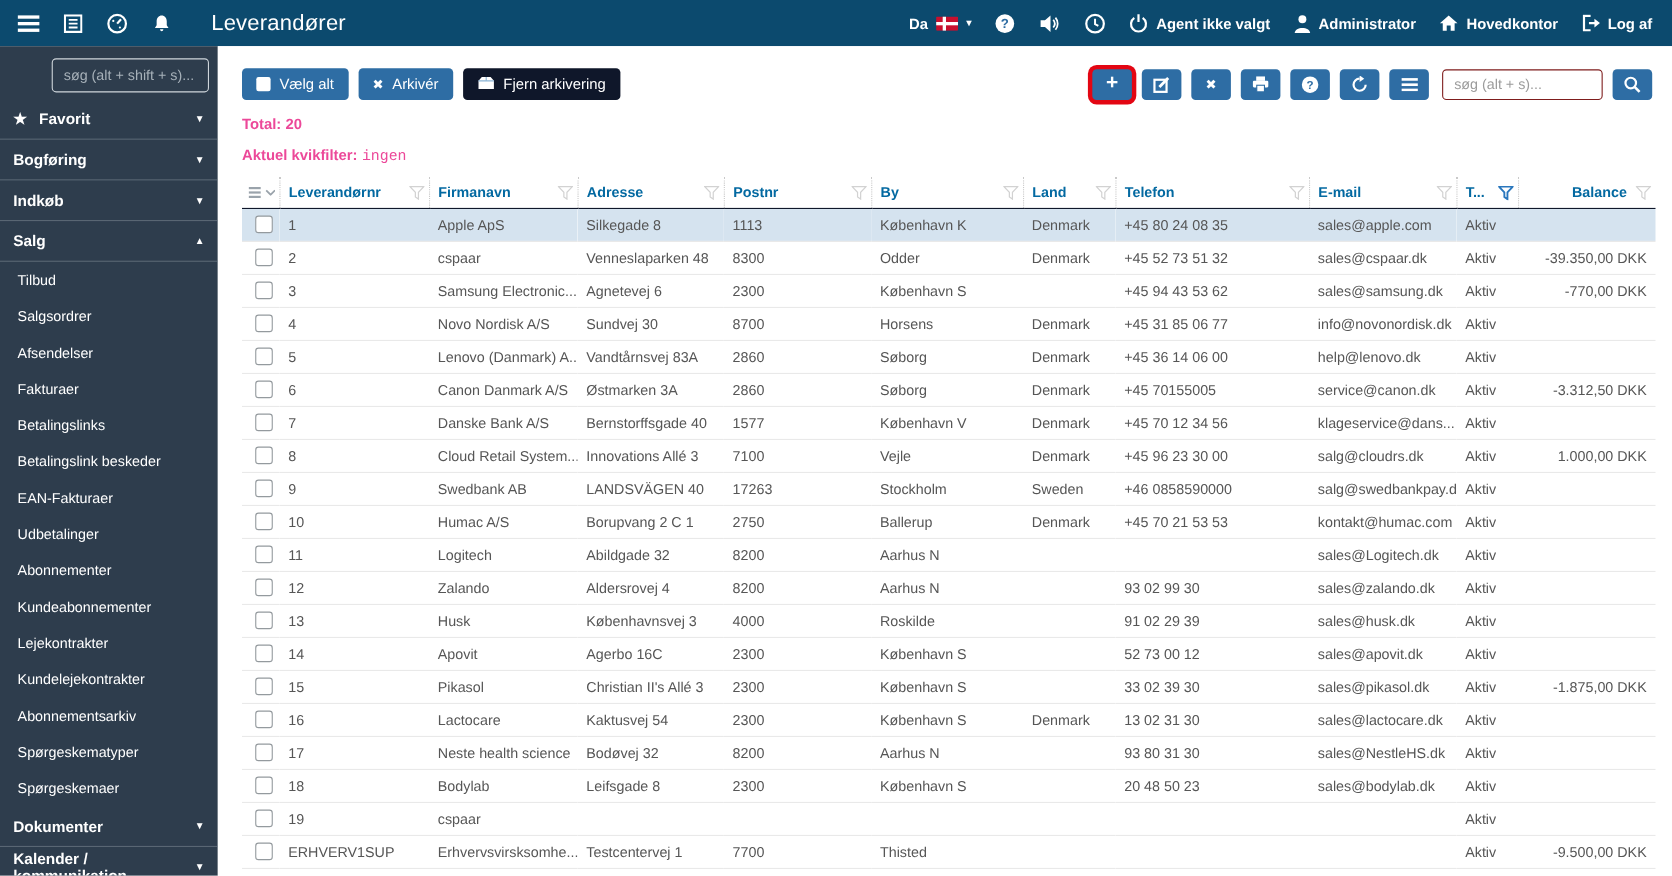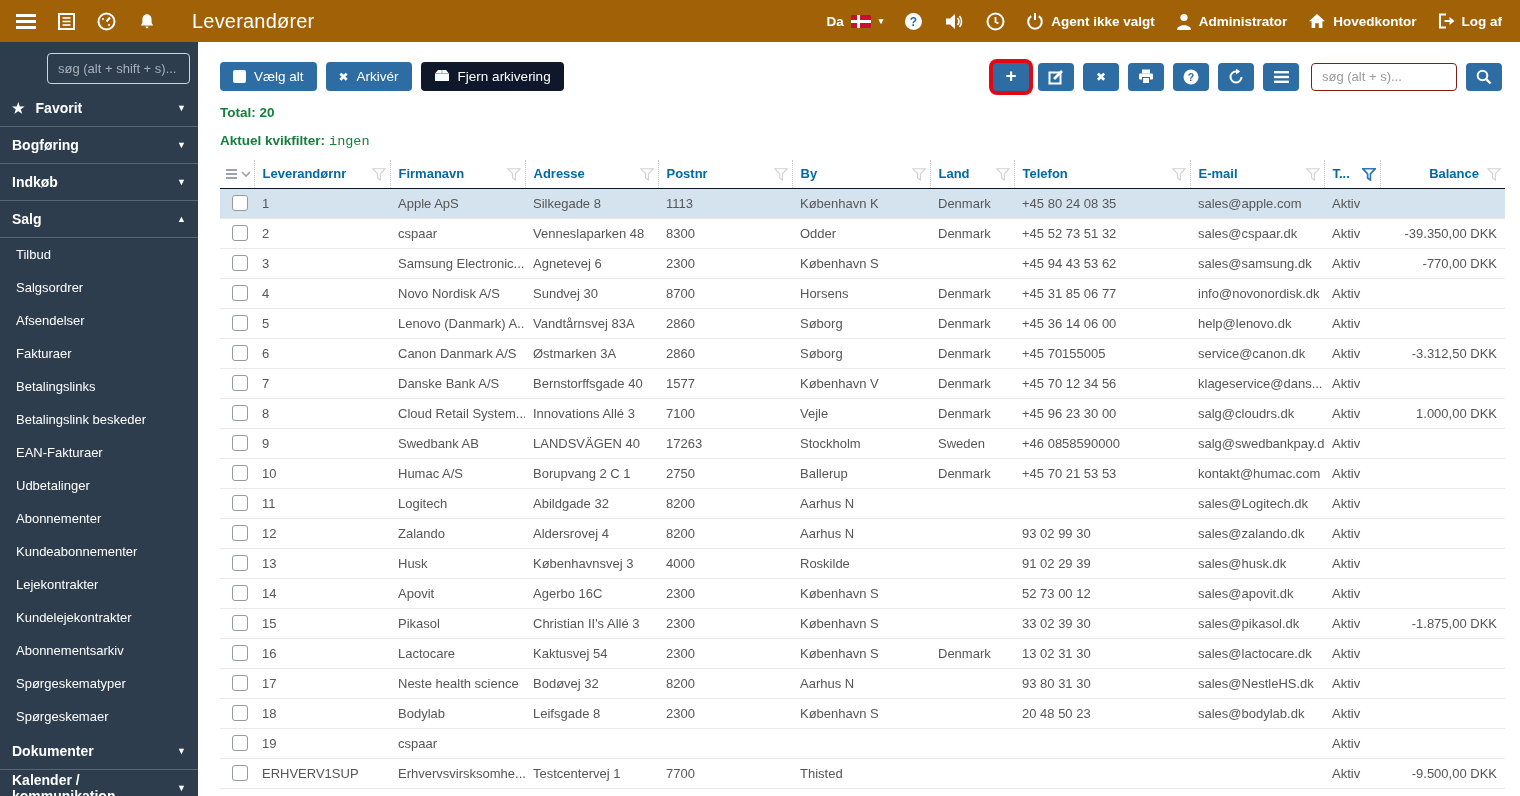--- a/index.html
+++ b/index.html
@@ -1,21 +1,21 @@
 <!DOCTYPE html>
 <html><head>
 <meta charset="utf-8">
 <style>
   * { box-sizing: border-box; }
   html, body { margin:0; padding:0; width:1520px; height:796px; overflow:hidden;
     font-family:"Liberation Sans", sans-serif; background:#fff; }
 
   
   .topbar { position:absolute; top:0; left:0; width:1520px; height:42px;
-    background:#a16207; color:#fff; display:flex; align-items:center; }
+    background:#0c4a6e; color:#fff; display:flex; align-items:center; }
   .tb-left { display:flex; align-items:center; gap:22px; padding-left:16px; }
   .tb-icon { display:inline-flex; align-items:center; cursor:pointer; }
   .page-title { font-size:20px; margin-left:14px; letter-spacing:.2px; }
   .tb-right { margin-left:auto; display:flex; align-items:center; gap:21px;
     padding-right:18px; font-size:13.5px; font-weight:bold; }
   .tb-item { display:inline-flex; align-items:center; gap:7px; cursor:pointer; white-space:nowrap; }
   .flag { width:20px; height:13px; background-color:#c8102e;
     background-image:linear-gradient(#fff,#fff),linear-gradient(#fff,#fff);
     background-size:3px 100%,100% 3px; background-position:6px 0,0 5px;
     background-repeat:no-repeat; display:inline-block; border-radius:1px; }
@@ -52,21 +52,21 @@
   .icon-btn { width:36px; height:28px; background:#2e6da4; border:none; border-radius:4px;
     color:#fff; display:inline-flex; align-items:center; justify-content:center;
     margin-left:9px; cursor:pointer; }
   .icon-btn .ic { display:inline-flex; align-items:center; justify-content:center; }
   .icon-btn.highlighted { box-shadow:0 0 0 4px #e30613; }
   .plus { font-size:19px; font-weight:bold; line-height:1; margin-top:-2px; }
   .search-input { height:28px; width:146px; border:1px solid #7f1d1d; border-radius:4px;
     padding:0 10px; font-size:13px; color:#555; margin-left:12px; font-family:inherit; outline:none; }
   .search-input::placeholder { color:#9b9b9b; }
 
-  .summary { padding:14px 0 0 22px; font-size:13.5px; color:#15803d; }
+  .summary { padding:14px 0 0 22px; font-size:13.5px; color:#ec4899; }
   .total { font-weight:bold; margin-bottom:13px; }
   .quickfilter b { font-weight:bold; }
   .quickfilter span { margin-left:4px;font-family:Liberation Mono, monospace; }
 
   
   table.grid { margin:11px 15px 0 22px; width:calc(100% - 37px); border-collapse:collapse;
     table-layout:fixed; font-size:13px; color:#565656; }
   thead th { height:28px; font-weight:bold; text-align:left; position:relative;
     padding:0 18px 0 8px; color:#0369a1; white-space:nowrap; overflow:hidden;
     border-bottom:1px solid #0f172a; }

